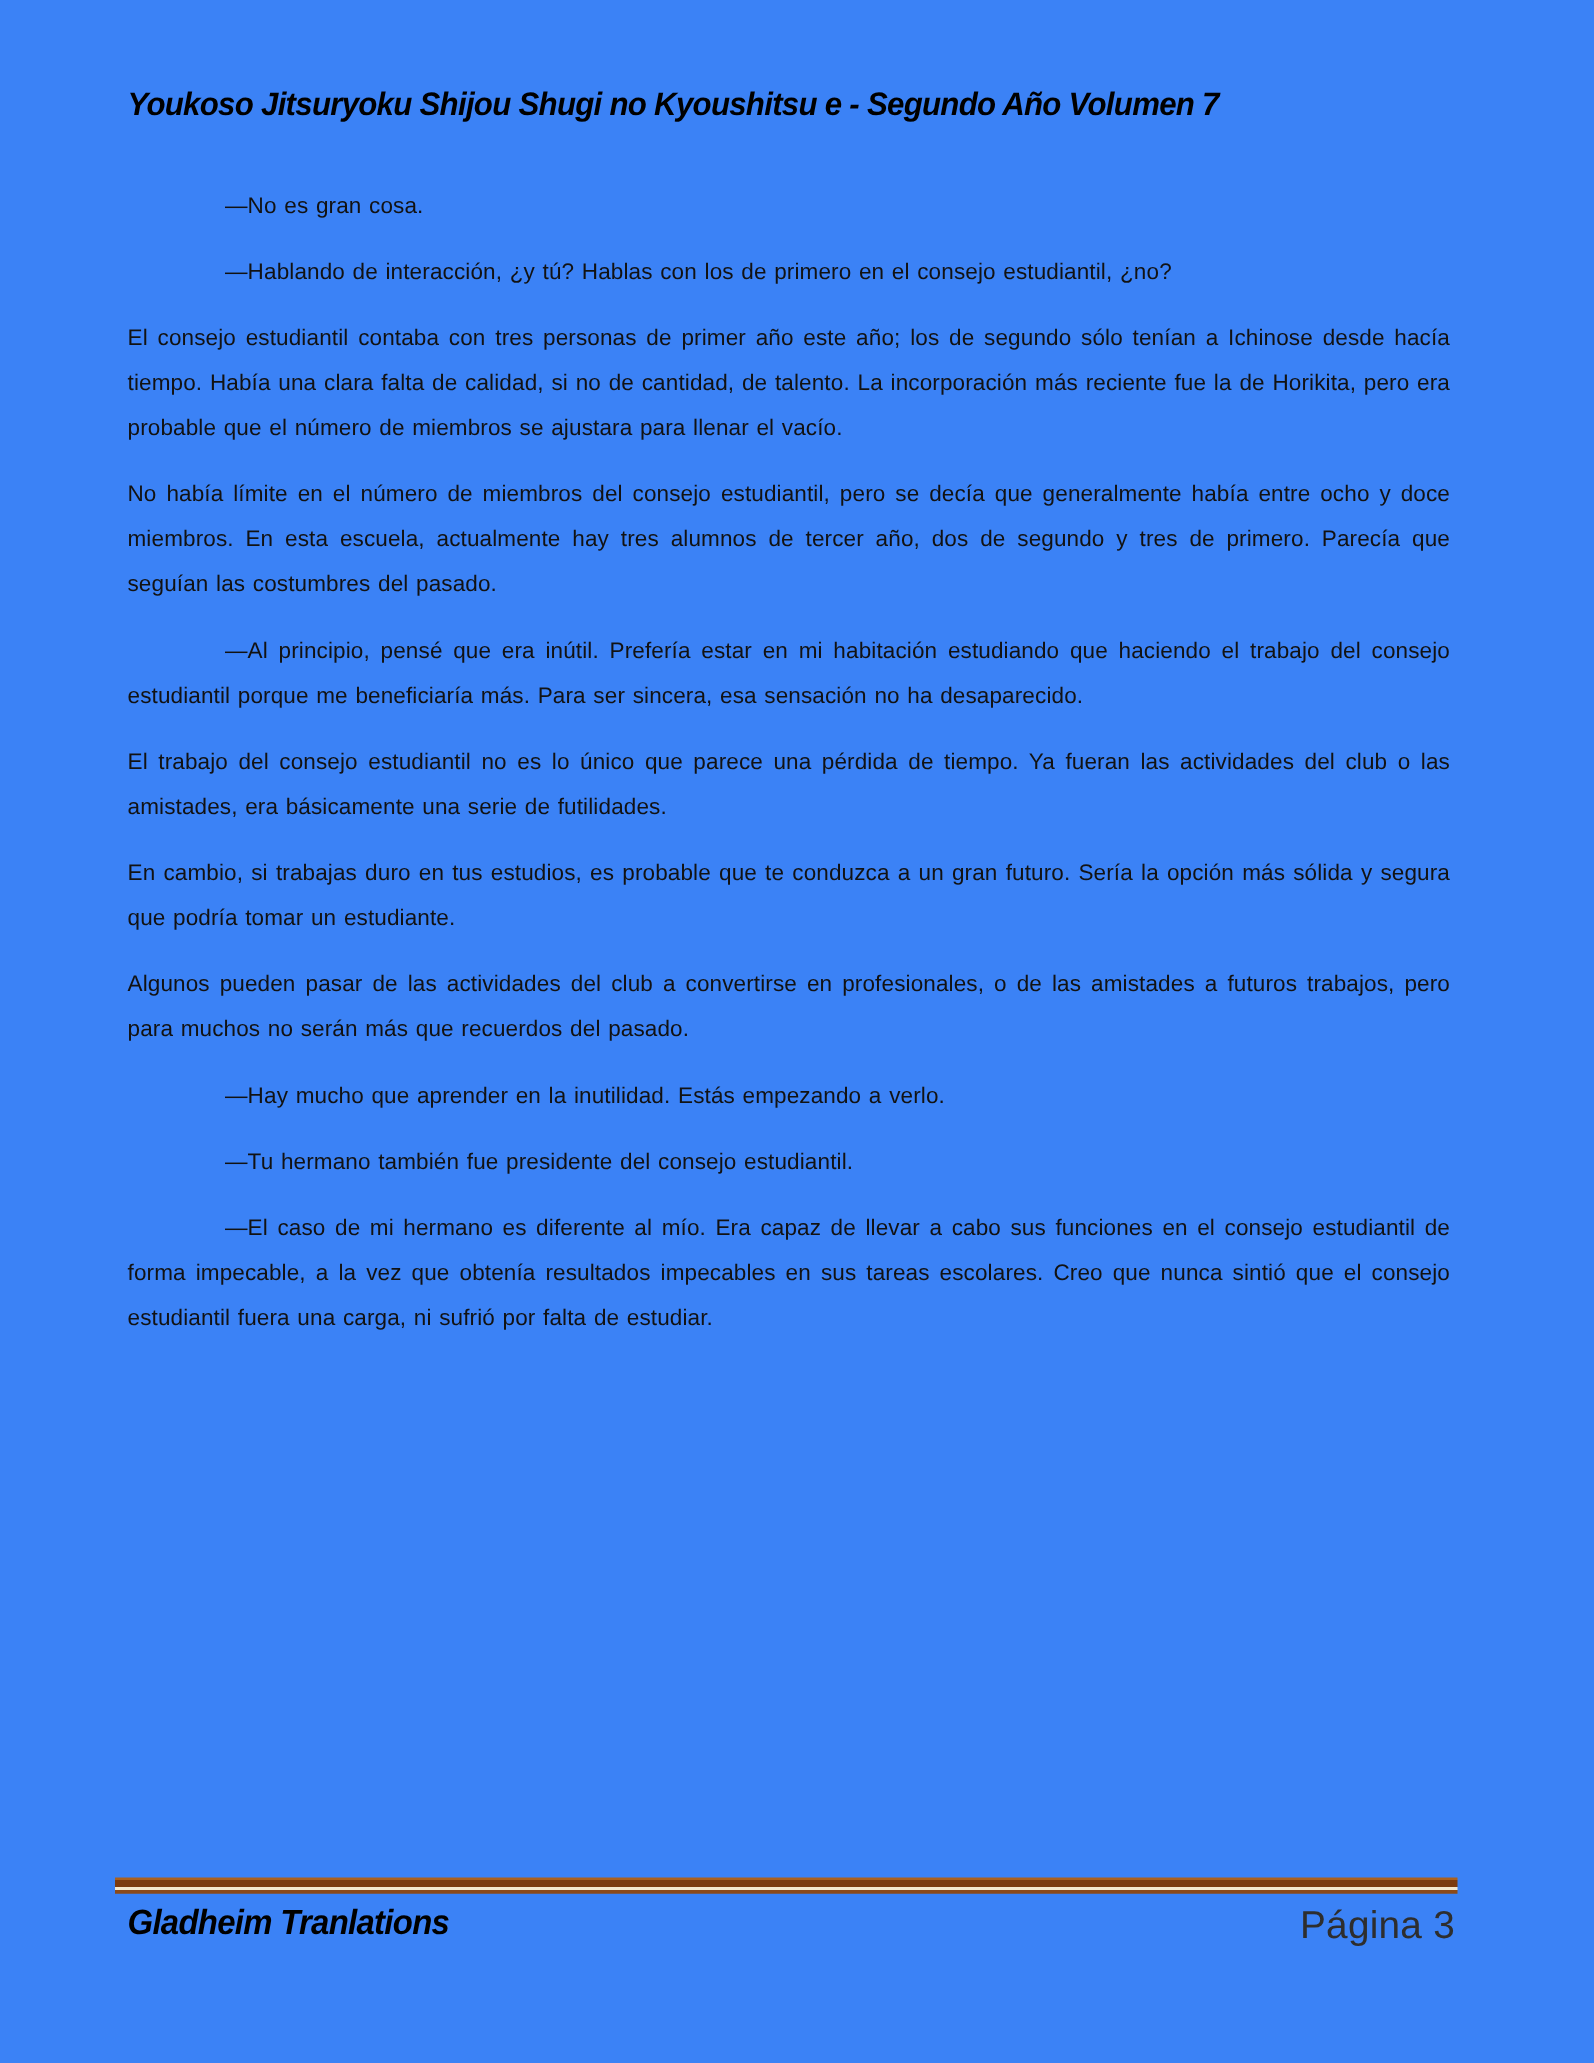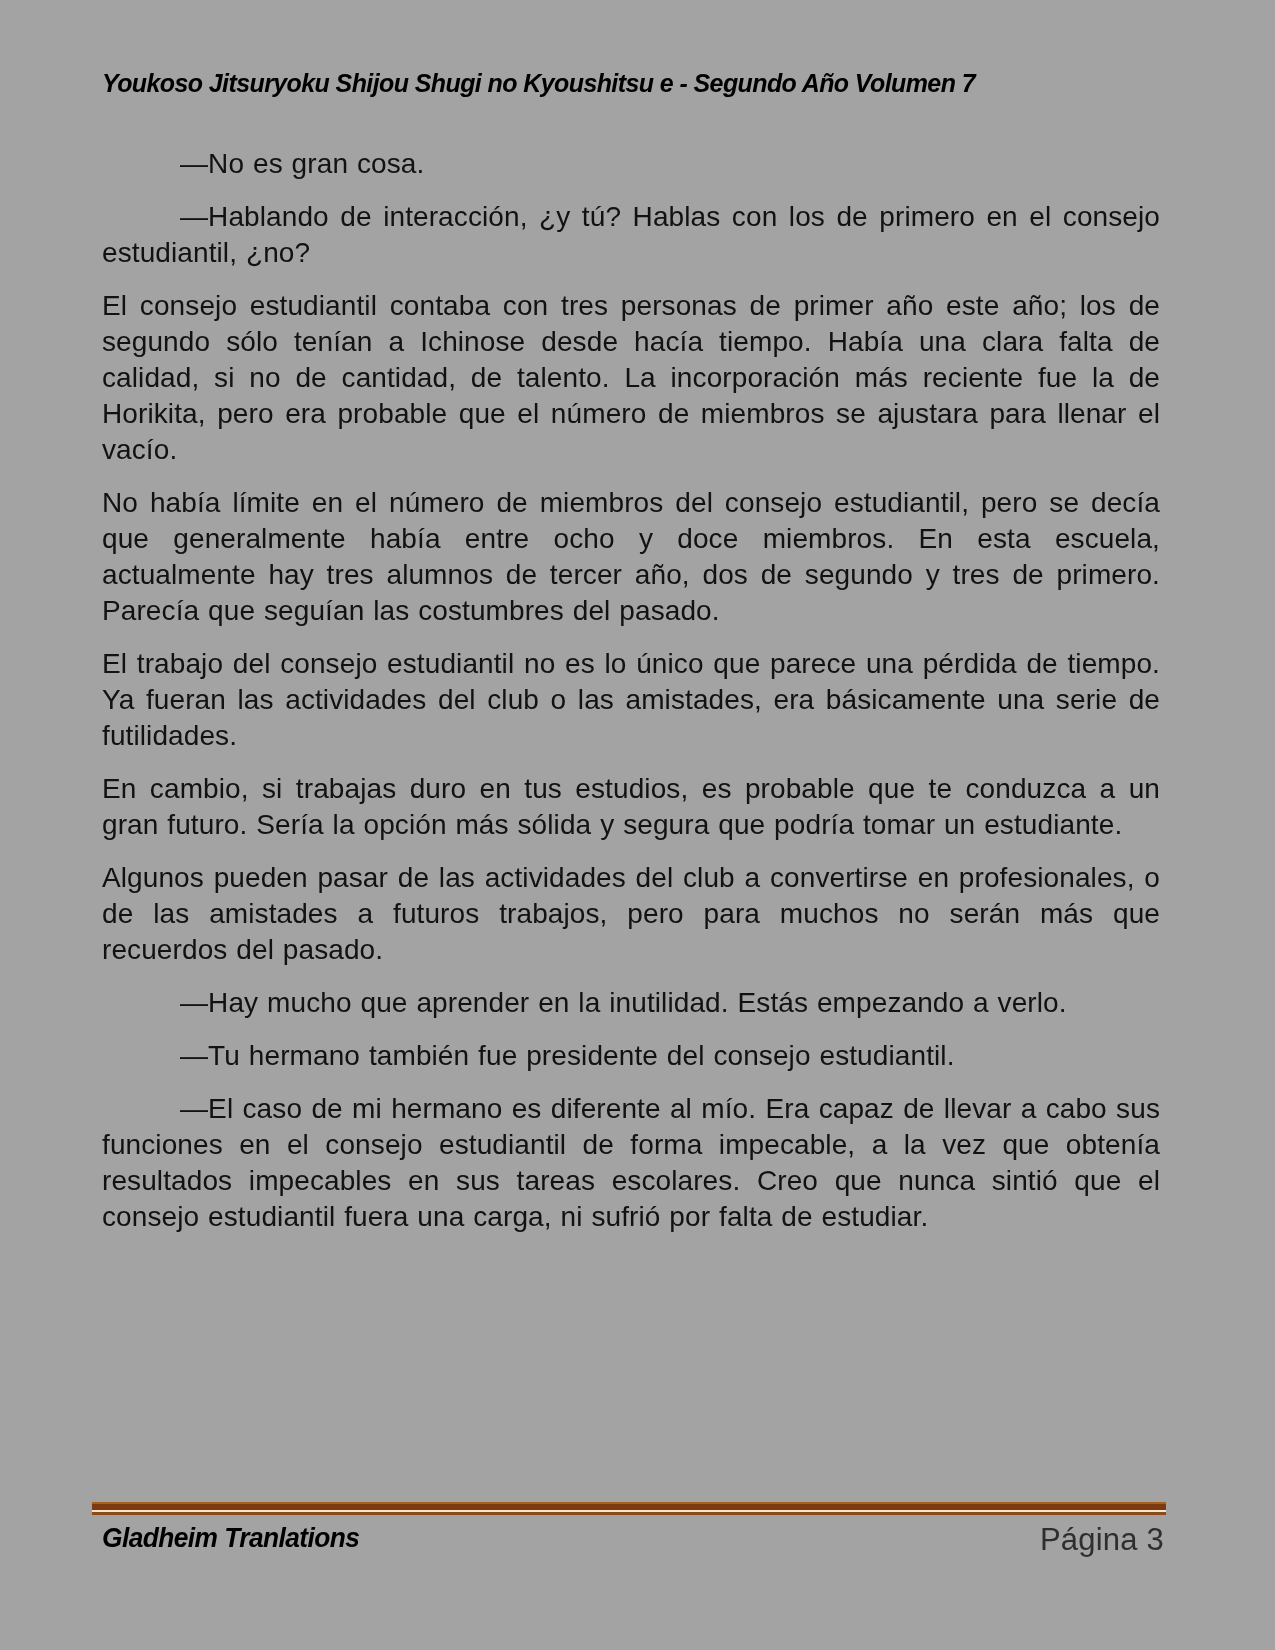--- a/index.html
+++ b/index.html
@@ -5,21 +5,21 @@
   * { margin: 0; padding: 0; box-sizing: border-box; }
 
   html, body {
     background: #ffffff;
   }
 
   .page {
     position: relative;
     width: 1275px;
     height: 1650px;
-    background: #a3a3a3;
+    background: #3b82f6;
     overflow: hidden;
     font-family: "Liberation Sans", sans-serif;
     color: #111111;
   }
 
   
   .header {
     position: absolute;
     top: 68px;
     left: 102px;
@@ -41,21 +41,21 @@
 
   
   .content {
     position: absolute;
     top: 146px;
     left: 102px;
     width: 1058px;
   }
 
   .content p {
-    font-size: 28px;
+    font-size: 18px;
     line-height: 36px;
     text-align: justify;
     color: #121212;
     margin-bottom: 17px;
     letter-spacing: 0.1px;
     word-spacing: 1px;
   }
 
   .content p.dialogue {
     text-indent: 78px;
@@ -117,20 +117,21 @@
   <div class="header">
     <span class="doc-title">Youkoso Jitsuryoku Shijou Shugi no Kyoushitsu e - Segundo Año Volumen 7</span>
   </div>
 
   <div class="content" id="content">
 
   <p class="dialogue">—No es gran cosa.</p>
       <p class="dialogue">—Hablando de interacción, ¿y tú? Hablas con los de primero en el consejo estudiantil, ¿no?</p>
       <p class="narrative">El consejo estudiantil contaba con tres personas de primer año este año; los de segundo sólo tenían a Ichinose desde hacía tiempo. Había una clara falta de calidad, si no de cantidad, de talento. La incorporación más reciente fue la de Horikita, pero era probable que el número de miembros se ajustara para llenar el vacío.</p>
       <p class="narrative">No había límite en el número de miembros del consejo estudiantil, pero se decía que generalmente había entre ocho y doce miembros. En esta escuela, actualmente hay tres alumnos de tercer año, dos de segundo y tres de primero. Parecía que seguían las costumbres del pasado.</p>
+      <p class="dialogue">—Al principio, pensé que era inútil. Prefería estar en mi habitación estudiando que haciendo el trabajo del consejo estudiantil porque me beneficiaría más. Para ser sincera, esa sensación no ha desaparecido.</p>
       <p class="narrative">El trabajo del consejo estudiantil no es lo único que parece una pérdida de tiempo. Ya fueran las actividades del club o las amistades, era básicamente una serie de futilidades.</p>
       <p class="narrative">En cambio, si trabajas duro en tus estudios, es probable que te conduzca a un gran futuro. Sería la opción más sólida y segura que podría tomar un estudiante.</p>
       <p class="narrative">Algunos pueden pasar de las actividades del club a convertirse en profesionales, o de las amistades a futuros trabajos, pero para muchos no serán más que recuerdos del pasado.</p>
       <p class="dialogue">—Hay mucho que aprender en la inutilidad. Estás empezando a verlo.</p>
       <p class="dialogue">—Tu hermano también fue presidente del consejo estudiantil.</p>
       <p class="dialogue">—El caso de mi hermano es diferente al mío. Era capaz de llevar a cabo sus funciones en el consejo estudiantil de forma impecable, a la vez que obtenía resultados impecables en sus tareas escolares. Creo que nunca sintió que el consejo estudiantil fuera una carga, ni sufrió por falta de estudiar.</p>
     </div>
 
   <div class="footer-rule"></div>
 

